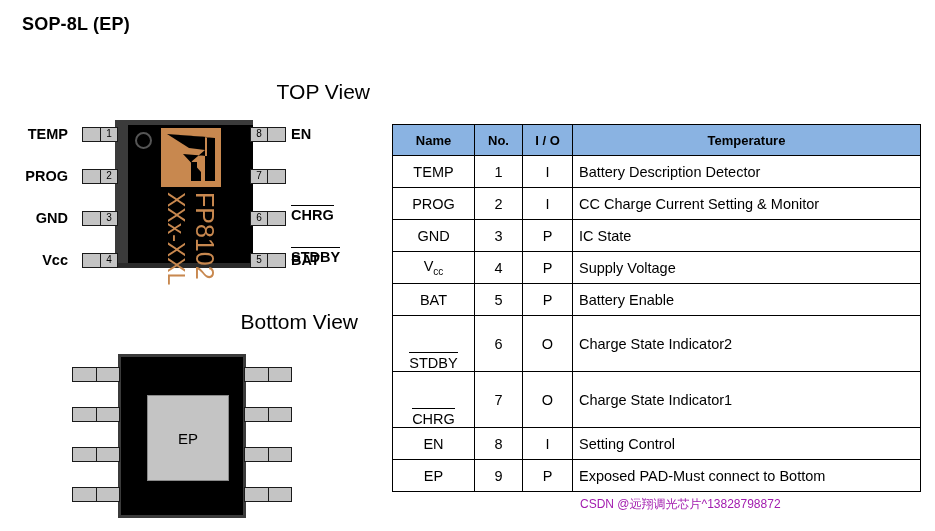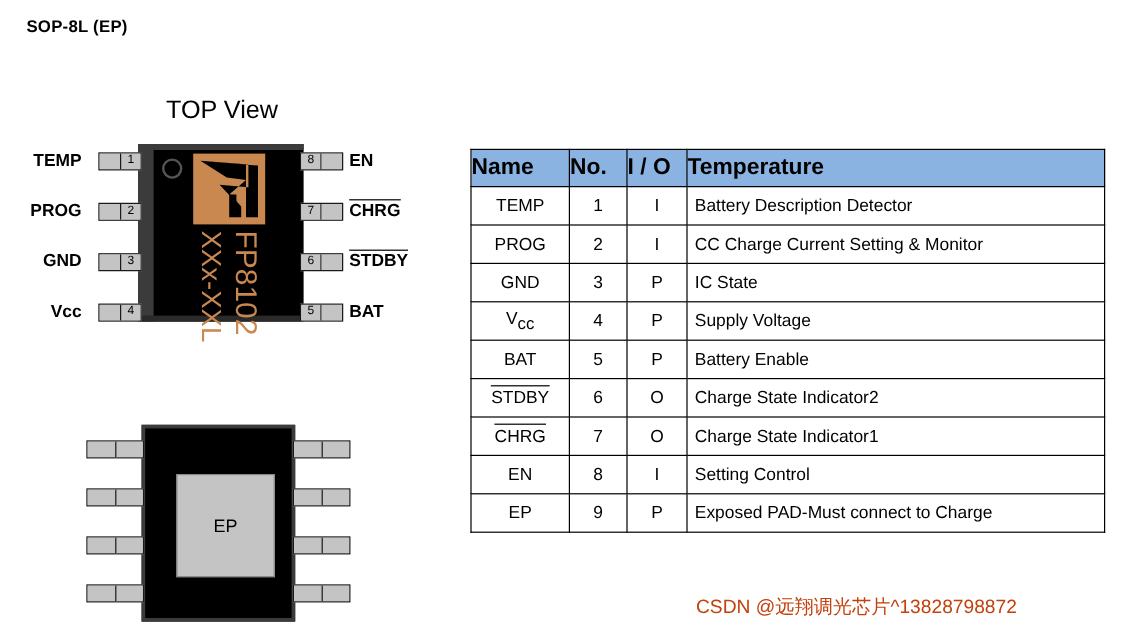--- a/index.html
+++ b/index.html
@@ -14,33 +14,33 @@
     overflow: hidden;
     font-family: "Liberation Sans", sans-serif;
     color: #000000;
   }
 
   
   #page-title {
     position: absolute;
     left: 22px;
     top: 14px;
-    font-size: 14px;
+    font-size: 18px;
     font-weight: bold;
     letter-spacing: 0.2px;
     white-space: nowrap;
   }
 
   
   .view-caption {
     position: absolute;
     font-size: 21px;
     font-weight: normal;
     white-space: nowrap;
-    text-align: center;
+    text-align: right;
   }
 
   
   #top-view {
     position: absolute;
     left: 0px;
     top: 80px;
     width: 390px;
     height: 200px;
   }
@@ -159,21 +159,21 @@
   
   .pin-label {
     position: absolute;
     font-size: 14.5px;
     font-weight: bold;
     white-space: nowrap;
     line-height: 15px;
   }
   .pin-label.left  { text-align: right; right: 322px; }
   .pin-label.right { text-align: left;  left: 291px; }
-  .ovl { position: relative; display: inline-block; }
+  .ovl { position: relative; display: inline-block; margin-top: 39px; }
   .ovl::before {
     content: "";
     position: absolute;
     left: 0; right: 0;
     top: -3px;
     border-top: 1.6px solid #000;
   }
 
   
   #bottom-view {
@@ -245,41 +245,41 @@
   }
   #pin-table th, #pin-table td {
     border: 1.3px solid #000000;
     padding: 0;
     height: 31px;
     vertical-align: middle;
   }
   #pin-table thead th {
     background: #8ab3e2;
     font-weight: bold;
-    font-size: 19px;
-    text-align: left;
+    font-size: 13px;
+    text-align: center;
     height: 30px;
   }
   #pin-table td.c-name { text-align: center; }
   #pin-table td.c-no   { text-align: center; }
   #pin-table td.c-io   { text-align: center; }
   #pin-table td.c-desc { text-align: left; padding-left: 6px; }
   .col-name { width: 82px; }
   .col-no   { width: 48px; }
   .col-io   { width: 50px; }
   .col-desc { width: 348px; }
-  .sub { font-size: 14px; vertical-align: sub; }
+  .sub { font-size: 10px; vertical-align: sub; }
 
   
   #watermark {
     position: absolute;
     left: 580px;
     top: 496px;
-    font-size: 16px;
-    color: #c2410c;
+    font-size: 12px;
+    color: #a21caf;
     white-space: nowrap;
     font-family: "Liberation Sans", sans-serif;
   }
 </style>
 </head>
 <body>
 
 <div id="page-title">SOP-8L (EP)</div>
 
 <div id="top-view">
@@ -349,20 +349,21 @@
     <span class="ovl">CHRG</span>
   </div>
   <div class="pin-label right" style="top:131px">
     <span class="ovl">STDBY</span>
   </div>
   <div class="pin-label right" style="top:173px">BAT</div>
 </div>
 
 <div id="bottom-view">
 
+  <div id="bottom-view-caption" class="view-caption">Bottom View</div>
 
   <div class="pkg-body-bot">
     <div class="ep-pad">EP</div>
   </div>
 
   <div class="blead blead-left" style="top:57px">
     <span class="seg"></span>
     <span class="seg"></span>
   </div>
   <div class="blead blead-left" style="top:97px">
@@ -457,18 +458,18 @@
       <tr>
         <td class="c-name"><span>EN</span></td>
         <td class="c-no">8</td>
         <td class="c-io">I</td>
         <td class="c-desc">Setting Control</td>
       </tr>
       <tr>
         <td class="c-name"><span>EP</span></td>
         <td class="c-no">9</td>
         <td class="c-io">P</td>
-        <td class="c-desc">Exposed PAD-Must connect to Charge</td>
+        <td class="c-desc">Exposed PAD-Must connect to Bottom</td>
       </tr>
     </tbody>
 </table>
 
 <div id="watermark">CSDN @远翔调光芯片^13828798872</div>
 
 </body></html>

